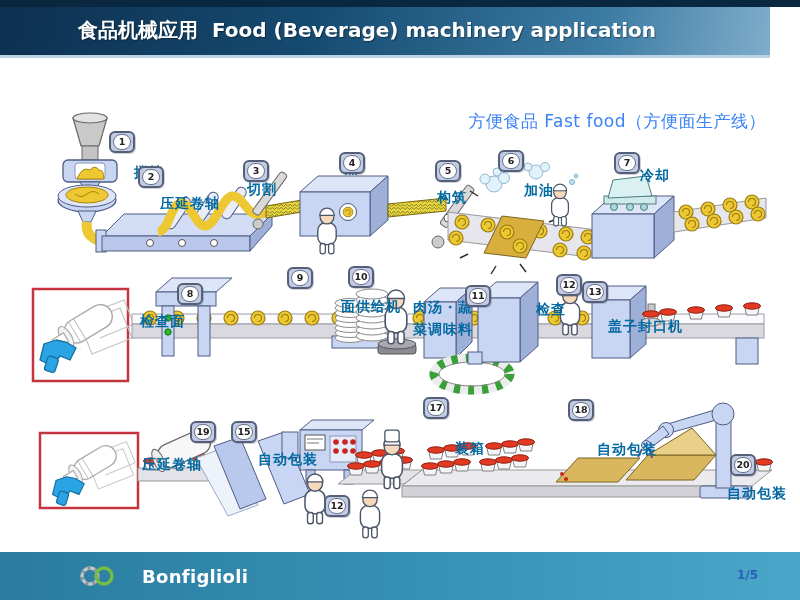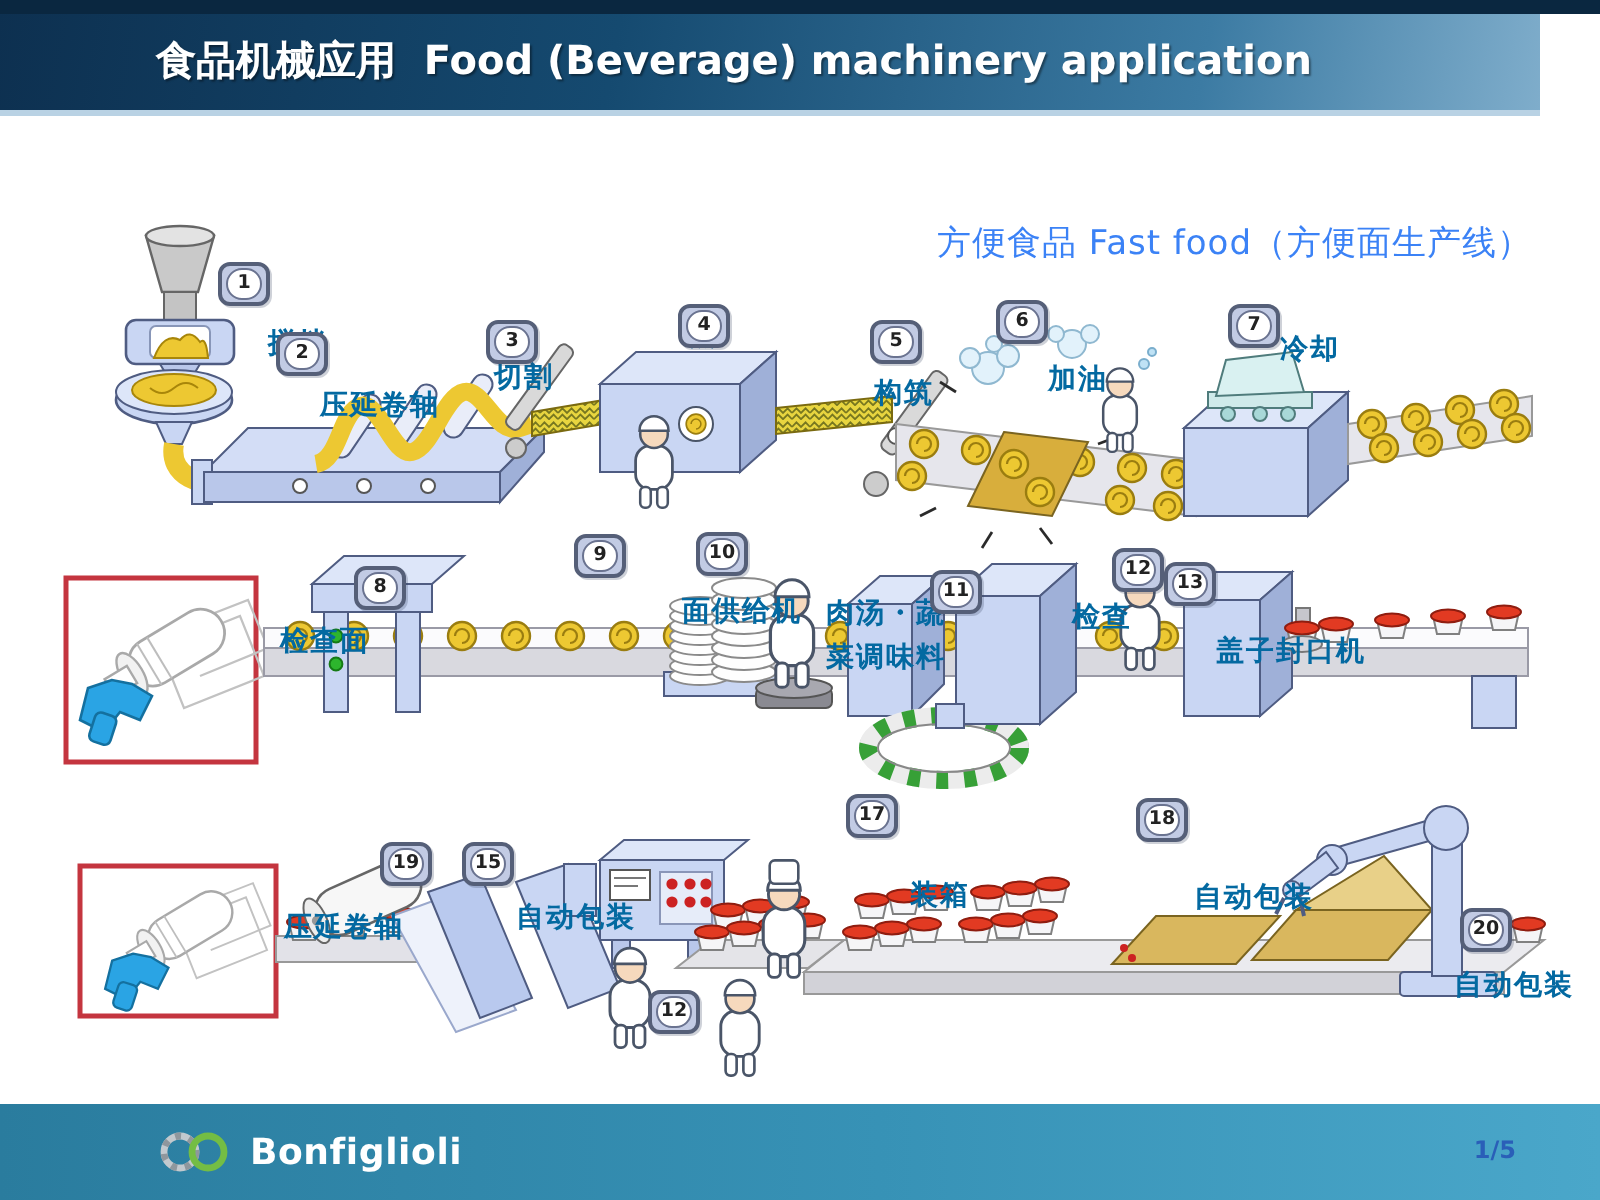--- a/index.html
+++ b/index.html
@@ -42,21 +42,21 @@
     background:#ffffff; border:1px solid #6a7390; border-radius:8px;
     font-size:9.5px; font-weight:bold; color:#222; line-height:14px; text-align:center;
   }
   .art { position:absolute; left:0; top:0; width:800px; height:600px; z-index:1; }
   
   .footer-gap { position:absolute; left:0; bottom:48px; width:800px; height:7px; background:#ffffff; }
   .footer {
     position:absolute; left:0; bottom:0; width:800px; height:48px;
     background:linear-gradient(90deg,#2a7c9e 0%,#3792b6 55%,#4aa7ca 100%);
   }
-  .brand { position:absolute; left:76px; top:11px; display:flex; align-items:center; gap:7px; }
+  .brand { position:absolute; left:76px; top:11px; display:flex; align-items:center; gap:24px; }
   .brand-text { color:#ffffff; font-weight:bold; font-size:18px; letter-spacing:.3px; }
   .pagenum { position:absolute; right:42px; top:16px; color:#2a5fb8; font-size:12px; font-weight:bold; }
 </style>
 </head>
 <body>
 
 <div class="slide">
 
   <div class="header">
     <div class="header-topstrip"></div>

